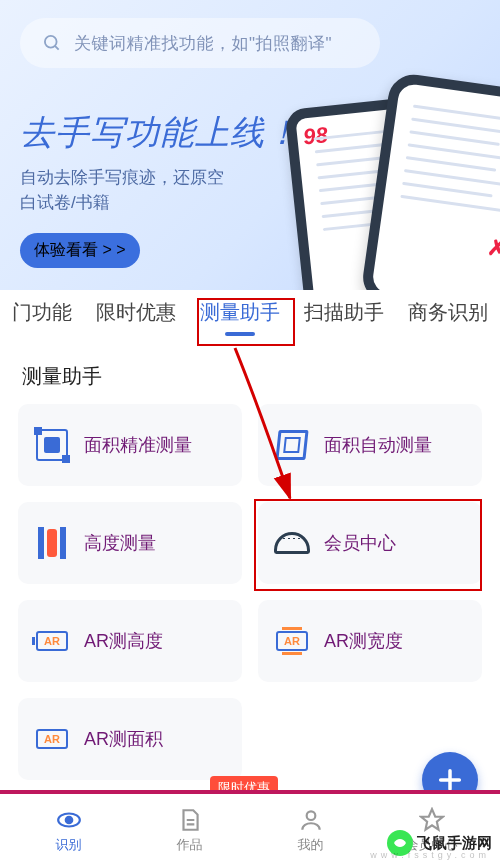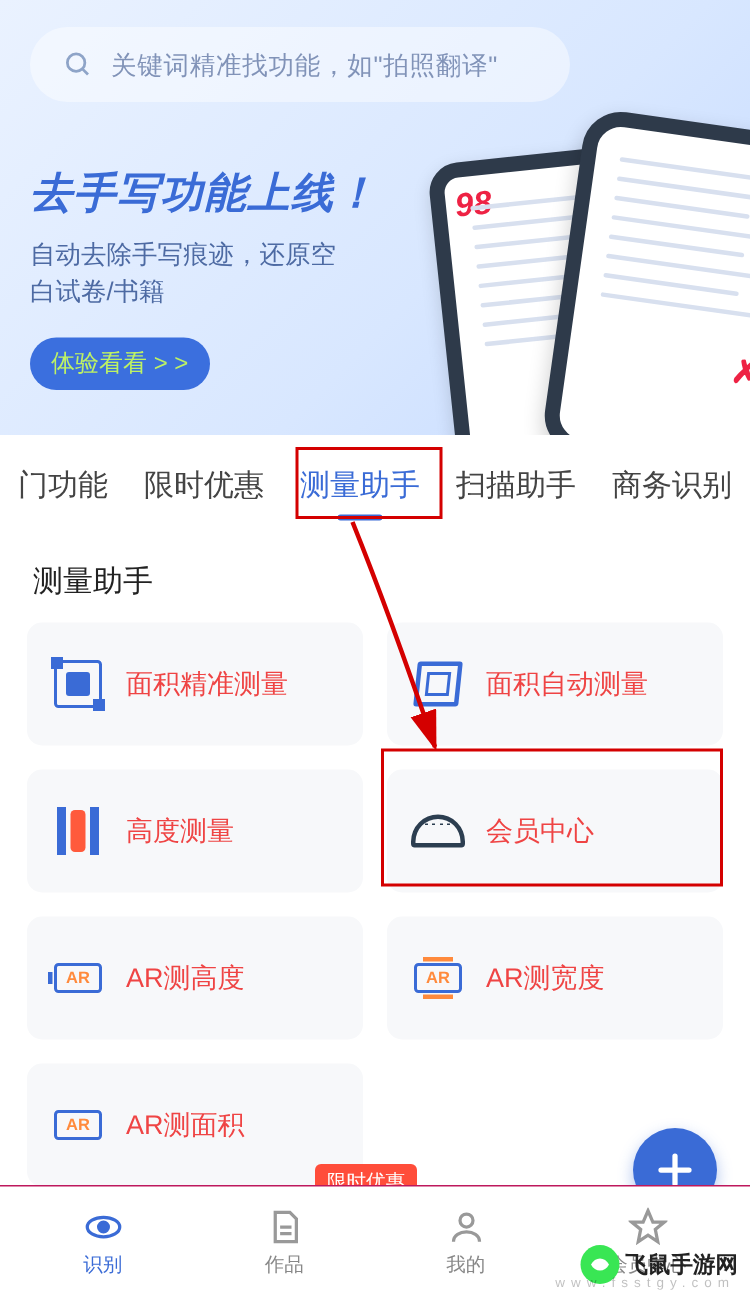--- a/index.html
+++ b/index.html
@@ -2,46 +2,46 @@
 <html><head>
   <meta charset="utf-8">
   <style>
     * { margin: 0; padding: 0; box-sizing: border-box; }
     body { font-family: -apple-system, "PingFang SC", "Microsoft YaHei", sans-serif; width: 500px; height: 862px; background: #fff; position: relative; overflow: hidden; }
     .banner { background: linear-gradient(135deg, #eaf2ff 0%, #d8e7ff 60%, #c5daff 100%); padding: 18px 20px 0 20px; height: 290px; position: relative; overflow: hidden; }
     .search-pill { background: rgba(255,255,255,0.45); border-radius: 30px; height: 50px; display: flex; align-items: center; padding: 0 22px; width: 360px; }
     .search-icon { width: 20px; height: 20px; margin-right: 12px; }
     .search-placeholder { color: #8193b8; font-size: 17px; letter-spacing: 0.5px; }
     .banner-text { position: absolute; left: 20px; top: 110px; }
-    .banner-title { color: #3a6bd6; font-size: 28px; font-weight: 700; letter-spacing: 1px; font-style: italic; margin-bottom: 10px; }
+    .banner-title { color: #3a6bd6; font-size: 34px; font-weight: 400; letter-spacing: 1px; font-style: italic; margin-bottom: 10px; }
     .banner-sub { color: #4d6aa3; font-size: 17px; line-height: 1.45; margin-bottom: 18px; }
-    .banner-btn { display: inline-block; background: #3b6fde; color: #bef264; font-size: 16px; padding: 7px 14px; border-radius: 18px; }
+    .banner-btn { display: inline-block; background: #3b6fde; color: #000000; font-size: 16px; padding: 7px 14px; border-radius: 18px; }
     .phone-mock { position: absolute; right: -45px; top: 82px; display: flex; align-items: flex-end; }
     .phone1 { width: 150px; height: 210px; background: #fff; border: 10px solid #2e3a4a; border-radius: 20px; transform: rotate(-6deg); box-shadow: 0 4px 12px rgba(0,0,0,0.15); position: relative; margin-right: -70px; z-index: 1; }
     .phone1::before { content: "98"; position: absolute; top: 6px; left: 6px; color: #e24; font-size: 22px; font-style: italic; font-weight: bold; }
     .phone2 { width: 170px; height: 230px; background: #fff; border: 10px solid #2e3a4a; border-radius: 26px; transform: rotate(8deg); box-shadow: 0 6px 14px rgba(0,0,0,0.2); position: relative; z-index: 2; }
     .phone-lines { position: absolute; inset: 10px; }
     .phone-lines div { height: 3px; background: #d8e0ef; margin: 10px 6px; border-radius: 2px; }
     .phone-lines div:nth-child(odd) { width: 70%; }
     .phone2 .marks { position: absolute; inset: 0; }
     .mark-check { position: absolute; color: #e24; font-size: 22px; font-weight: bold; }
     .tabs-wrap { position: relative; }
-    .tabs { display: flex; padding: 14px 0 10px; border-bottom: 1px solid transparent; white-space: nowrap; overflow: hidden; }
+    .tabs { display: flex; padding: 3px 0 10px; border-bottom: 1px solid transparent; white-space: nowrap; overflow: hidden; }
     .tab { font-size: 20px; color: #444; padding: 6px 12px; flex-shrink: 0; position: relative; }
     .tab.active { color: #3a6bd6; font-weight: 500; }
     .tab.active::after { content: ""; position: absolute; bottom: -4px; left: 50%; transform: translateX(-50%); width: 30px; height: 4px; background: #3a6bd6; border-radius: 2px; }
     .highlight-box-tab { position: absolute; top: 8px; left: 197px; width: 98px; height: 48px; border: 2px solid #d40000; pointer-events: none; }
     .section-title { font-size: 20px; color: #222; padding: 20px 22px 14px; font-weight: 500; }
     .grid { display: grid; grid-template-columns: 1fr 1fr; gap: 16px; padding: 0 18px; }
     .card { background: #f7f8fa; border-radius: 10px; height: 82px; display: flex; align-items: center; padding: 0 16px; }
     .card-icon { width: 36px; height: 36px; margin-right: 14px; display: flex; align-items: center; justify-content: center; }
-    .card-label { font-size: 18px; color: #ef4444; }
+    .card-label { font-size: 18px; color: #701a75; }
     .highlight-box-card { position: absolute; border: 2px solid #d40000; pointer-events: none; }
     .arrow-svg { position: absolute; pointer-events: none; }
-    .bottom-nav { position: absolute; bottom: 0; left: 0; right: 0; height: 72px; border-top: 1px solid #be185d; background: #fff; display: flex; justify-content: space-around; align-items: center; padding: 4px 8px 0; }
+    .bottom-nav { position: absolute; bottom: 0; left: 0; right: 0; height: 72px; border-top: 4px solid #be185d; background: #fff; display: flex; justify-content: space-around; align-items: center; padding: 4px 8px 0; }
     .nav-item { display: flex; flex-direction: column; align-items: center; font-size: 13px; color: #888; width: 80px; }
     .nav-item.active { color: #3a6bd6; }
     .nav-icon { width: 26px; height: 26px; margin-bottom: 3px; }
     .fab { position: absolute; right: 22px; bottom: 54px; width: 56px; height: 56px; background: #3a6bd6; border-radius: 50%; display: flex; align-items: center; justify-content: center; box-shadow: 0 4px 10px rgba(58,107,214,0.4); }
     .badge { position: absolute; background: #ff4d3a; color: #fff; font-size: 13px; padding: 3px 8px; border-radius: 4px; bottom: 62px; left: 210px; }
     .watermark { position: absolute; bottom: 6px; right: 8px; display: flex; align-items: center; font-size: 15px; font-weight: bold; color: #222; }
     .watermark-icon { width: 26px; height: 26px; background: #39e654; border-radius: 50%; margin-right: 4px; display: flex; align-items: center; justify-content: center; }
     .watermark-url { position: absolute; bottom: 2px; right: 10px; font-size: 9px; color: rgba(0,0,0,0.25); letter-spacing: 4px; }
     
     .ic-area { width:32px;height:32px;border:2px solid #3a6bd6;border-radius:3px;position:relative; }

